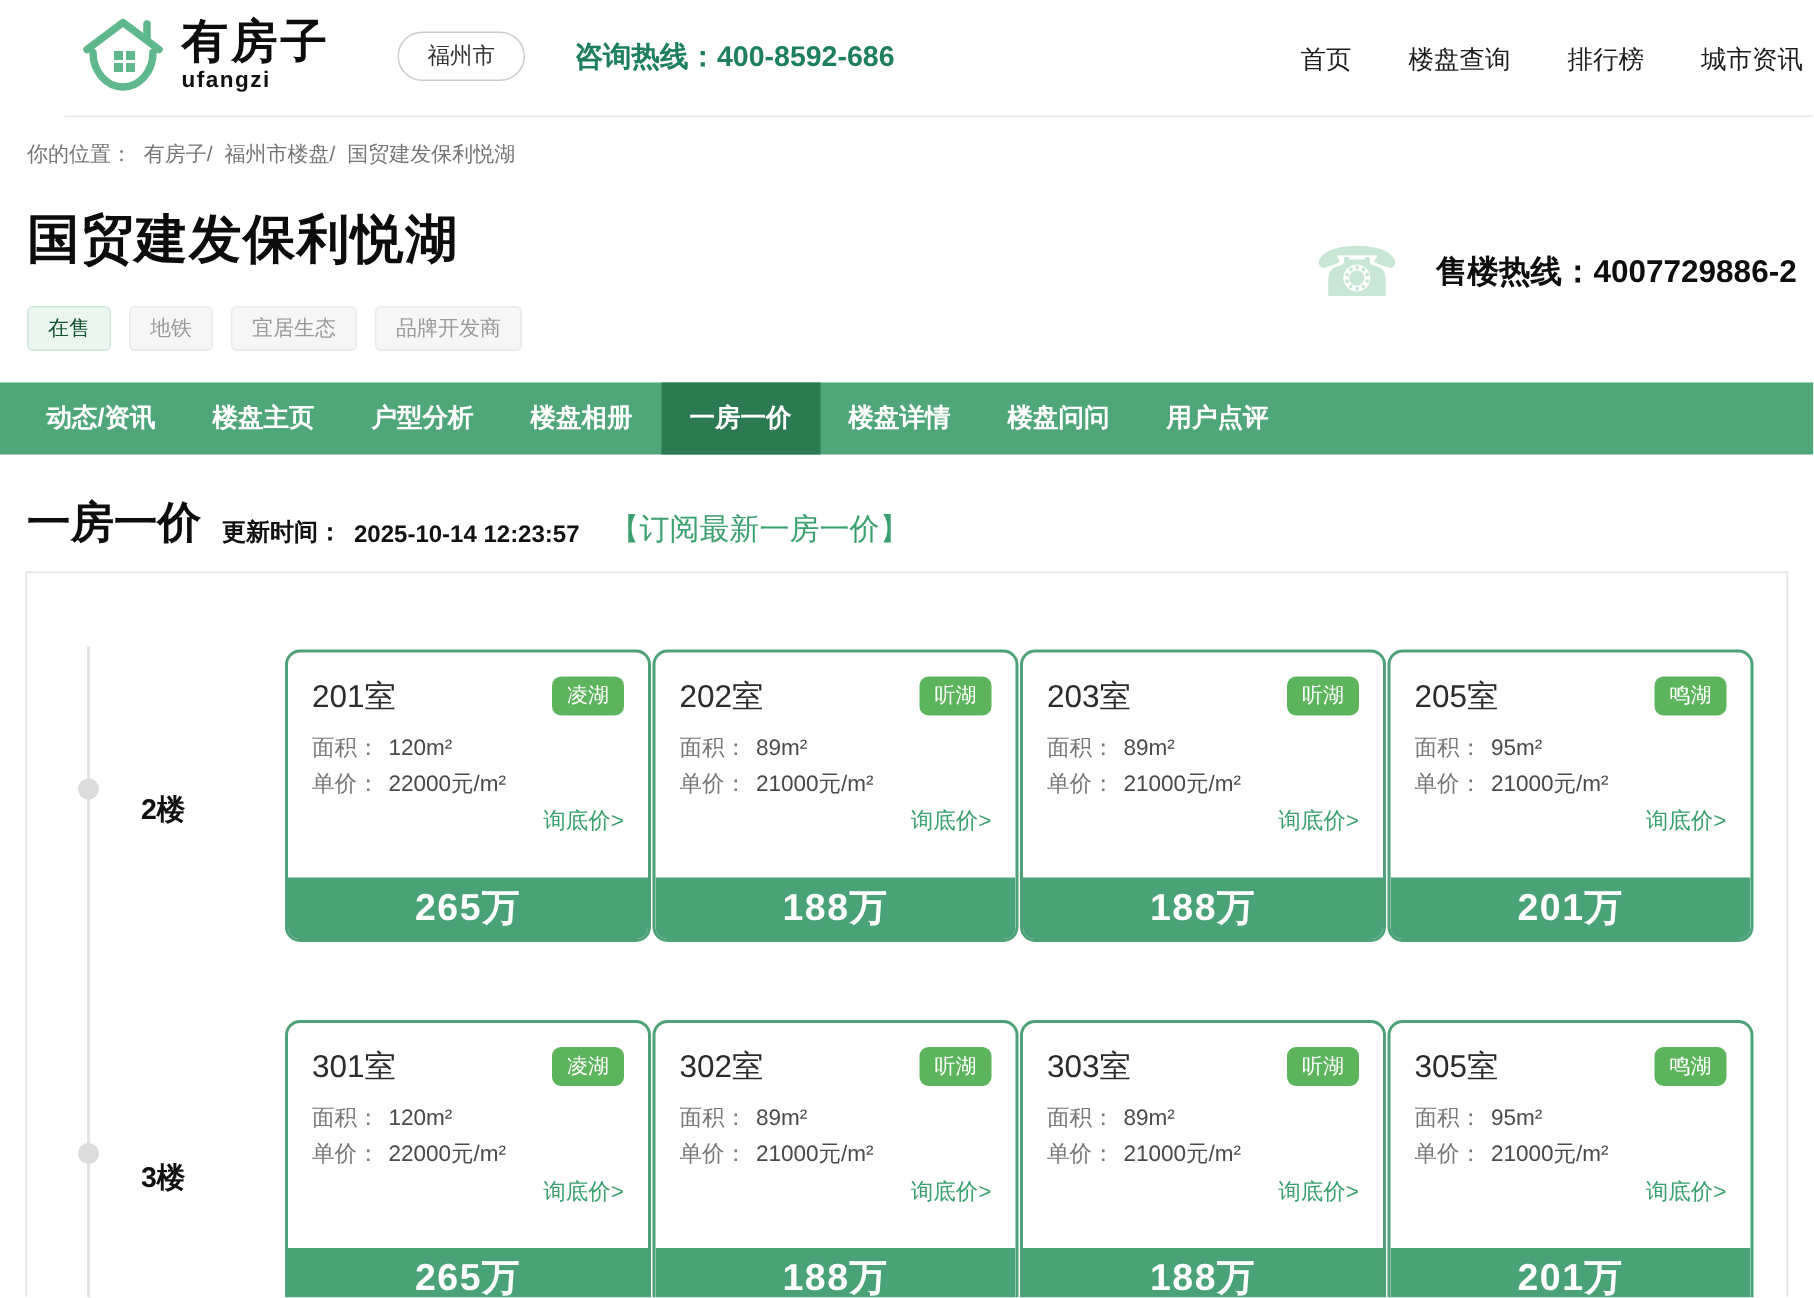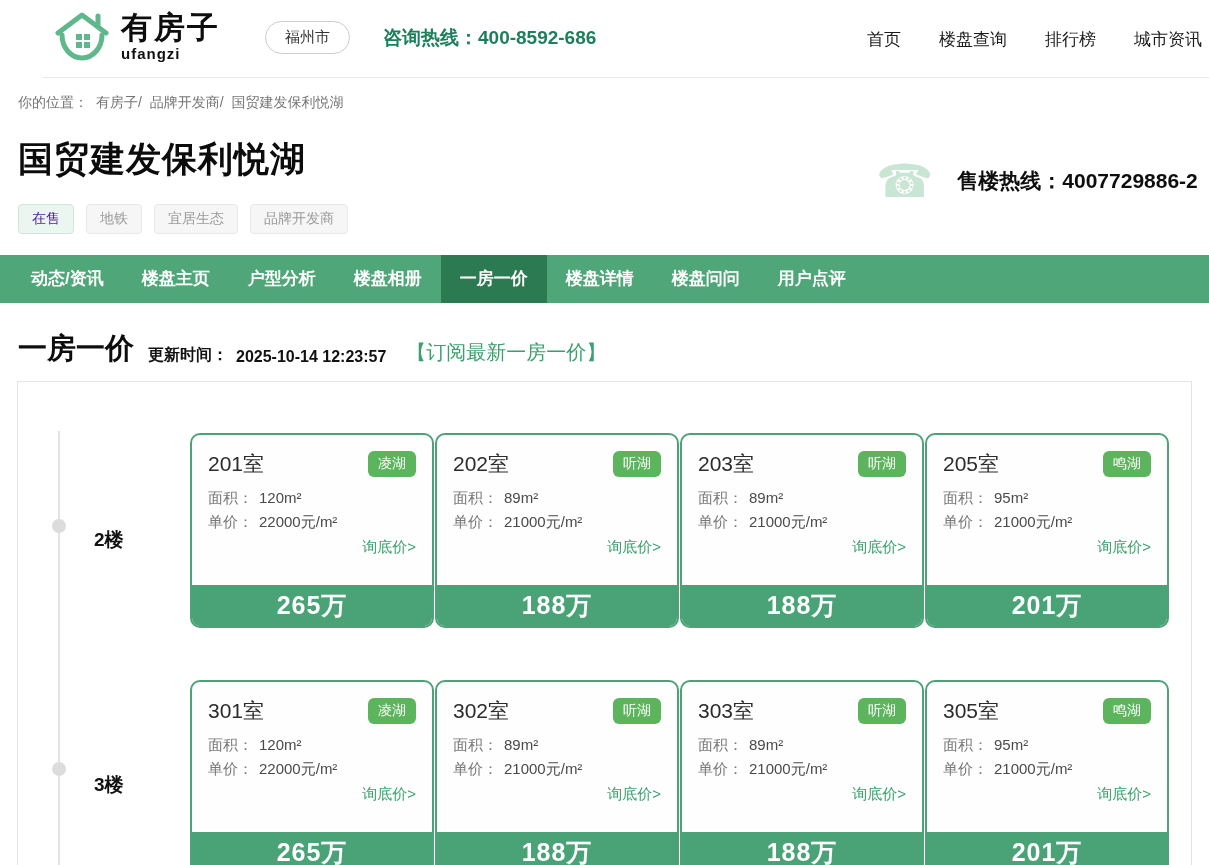--- a/index.html
+++ b/index.html
@@ -20,21 +20,21 @@
   
   .breadcrumb { position:absolute; left:18px; top:94px; font-size:14px; color:#757575; }
   .breadcrumb span { margin-right:4px; }
   
   .prop-title { position:absolute; left:18px; top:136px; font-size:35px; font-weight:bold; color:#0c0c0c; letter-spacing:1px; }
   .sales { position:absolute; left:876px; top:158px; display:flex; align-items:center; gap:24px; white-space:nowrap; }
   .phone-icon { font-size:46px; color:#c9e6d5; line-height:1; }
   .sales-text { font-size:21px; font-weight:bold; color:#0e0e0e; }
   .tag-row { position:absolute; left:18px; top:204px; display:flex; gap:12px; }
   .tag { padding:5px 13px; font-size:14px; border-radius:4px; }
-  .tag.on { color:#4c1d95; background:#ecf6f0; border:1px solid #cde8da; }
+  .tag.on { color:#14532d; background:#ecf6f0; border:1px solid #cde8da; }
   .tag.off { color:#9a9a9a; background:#f6f6f6; border:1px solid #e9e9e9; }
   
   .tabbar { position:absolute; left:0; top:255px; width:1209px; height:48px; background:#4fa678; display:flex; padding-left:12px; }
   .tab { line-height:48px; padding:0 19px; color:#fff; font-weight:bold; font-size:17px; cursor:pointer; white-space:nowrap; }
   .tab.active { background:#2b7a51; }
   
   .section-head { position:absolute; left:18px; top:329px; display:flex; align-items:flex-end; white-space:nowrap; }
   .section-title { font-size:29px; font-weight:bold; color:#0d0d0d; }
   .upd { font-size:16px; font-weight:bold; color:#111; margin-left:14px; padding-bottom:3px; }
   .upd-time { font-size:16px; font-weight:bold; color:#111; margin-left:8px; padding-bottom:3px; }
@@ -85,21 +85,21 @@
       <span>首页</span>
       <span>楼盘查询</span>
       <span>排行榜</span>
       <span>城市资讯</span>
     </div>
   </div>
 
   <div class="breadcrumb">
     <span>你的位置：</span>
     <span>有房子/</span>
-    <span>品牌开发商/</span>
+    <span>福州市楼盘/</span>
     <span>国贸建发保利悦湖</span>
   </div>
 
   <h1 class="prop-title">国贸建发保利悦湖</h1>
   <div class="sales">
     <span class="phone-icon">☎</span>
     <span class="sales-text"><span>售楼热线：</span><span>4007729886-2</span></span>
   </div>
   <div class="tag-row">
     <span class="tag on">在售</span>

